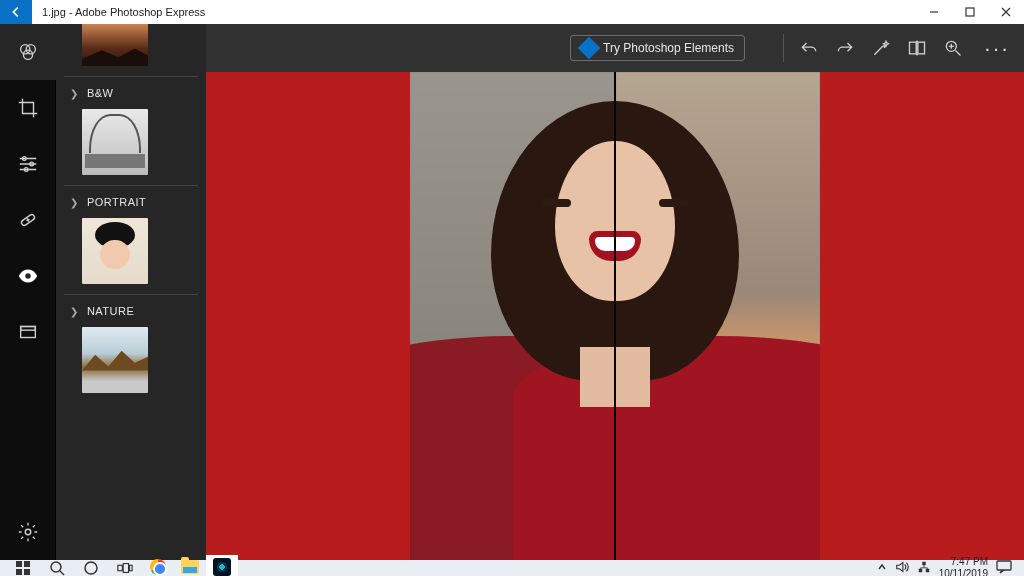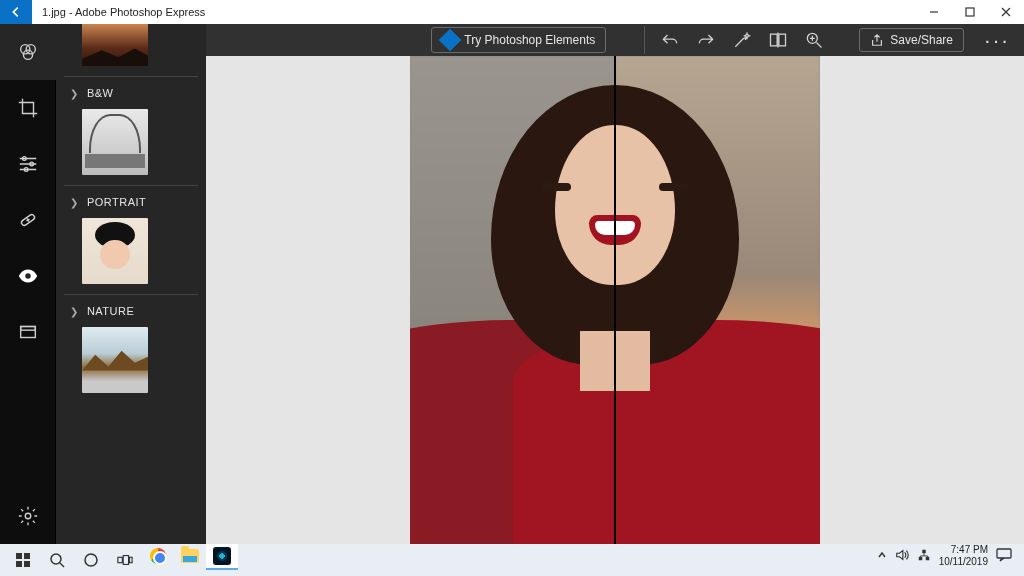--- a/index.html
+++ b/index.html
@@ -23,21 +23,21 @@
   .lefttools .spacer { flex:1; }
   
   .sidepanel { width:150px; background:#262626; display:flex; flex-direction:column; padding:0 8px; overflow:hidden;}
   .sidepanel .cat { margin-top:10px; }
   .sidepanel .cat .divider { height:1px; background:#444; margin-bottom:10px; }
   .sidepanel .cat .hdr { display:flex; align-items:center; color:#e5e5e5; font-size:11px; letter-spacing:0.5px; margin-left:6px; margin-bottom:10px; }
   .sidepanel .cat .hdr .chev { margin-right:8px; font-size:10px; color:#aaa; }
   .sidepanel .thumb { width:66px; height:66px; margin-left:18px; background:#555; border-radius:1px; position:relative; overflow:hidden; }
   .sidepanel .firstthumb { width:66px; height:44px; margin-left:18px; margin-top:-2px; }
   
-  .canvas-wrap { flex:1; background:#e5e5e5; display:flex; flex-direction:column; min-width:0;}
+  .canvas-wrap { flex:1; background:#b91c1c; display:flex; flex-direction:column; min-width:0;}
   .toptoolbar { height:56px; display:flex; align-items:center; justify-content:flex-end; padding:0 14px; gap:14px; background:#313131;}
   .toptoolbar .trybtn { display:flex; align-items:center; gap:6px; border:1px solid #6c6c6c; border-radius:3px; padding:4px 10px; color:#e5e5e5; font-size:12px; margin-right:24px;}
   .toptoolbar .trybtn .diamond { width:16px; height:16px; background:#0972c7; transform:rotate(45deg); display:inline-block;}
   .toptoolbar .sep { width:1px; height:28px; background:#555; }
   .toptoolbar .ticon { width:22px; height:22px; display:flex; align-items:center; justify-content:center; }
   .toptoolbar .ticon svg { width:20px; height:20px; stroke:#cfcfcf; fill:none; stroke-width:1.6;}
   .toptoolbar .savebtn { display:flex; align-items:center; gap:6px; border:1px solid #6c6c6c; border-radius:3px; padding:4px 10px; color:#e5e5e5; font-size:12px; margin-left:20px;}
   .toptoolbar .more { color:#e5e5e5; font-size:20px; letter-spacing:2px; margin-left:6px;}
   .canvas { flex:1; display:flex; align-items:flex-start; justify-content:center; }
   .image { width:410px; height:488px; background:#888; position:relative; overflow:hidden;}
@@ -65,21 +65,21 @@
   .thumb.bw { background:linear-gradient(180deg,#e9e9e9 0%,#cfcfcf 60%,#bbb 100%);}
   .thumb.bw::before{content:"";position:absolute;left:10%;right:10%;top:8%;height:56%;border:2px solid #555;border-bottom:none;border-radius:40% 40% 0 0/90% 90% 0 0;}
   .thumb.bw::after{content:"";position:absolute;left:4%;right:4%;bottom:10%;height:22%;background:#777;}
   .thumb.portrait{background:linear-gradient(180deg,#efe6d9,#e6dbcb);}
   .thumb.portrait::before{content:"";position:absolute;left:20%;top:6%;width:60%;height:40%;background:#111;border-radius:50%;}
   .thumb.portrait::after{content:"";position:absolute;left:28%;top:34%;width:44%;height:44%;background:#f1c9ae;border-radius:50%;}
   .thumb.portrait .lips{position:absolute;left:42%;top:58%;width:16%;height:8%;background:#c21a2a;border-radius:6px;}
   .thumb.nature{background:linear-gradient(180deg,#dfeaf0 0%,#b9cdd6 40%,#8a6a3a 62%,#c9c9c9 82%);}
   .thumb.nature::after{content:"";position:absolute;left:0;right:0;top:36%;height:30%;background:#6d4a1f;clip-path:polygon(0 100%,20% 20%,40% 80%,60% 0,80% 60%,100% 30%,100% 100%);}  
   
-  .taskbar { height:32px; background:#e9eef4; display:flex; align-items:flex-start; padding:0 6px; font-size:11px; color:#222; }
+  .taskbar { height:16px; background:#e9eef4; display:flex; align-items:center; padding:0 6px; font-size:11px; color:#222; }
   .taskbar .tbtn { width:34px; height:32px; display:flex; align-items:center; justify-content:center; }
   .taskbar .tbtn svg { width:16px; height:16px; }
   .taskbar .app { width:32px; height:26px; display:flex; align-items:center; justify-content:center; border-bottom:2px solid transparent;}
   .taskbar .app.active { background:#fff; border-bottom-color:#60a8e8;}
   .taskbar .spacer { flex:1; }
   .taskbar .tray { display:flex; align-items:center; gap:8px; padding-right:6px;}
   .taskbar .clock { text-align:right; line-height:12px; font-size:10px;}
   .chrome-ico{width:16px;height:16px;border-radius:50%;background:conic-gradient(#ea4335 0 120deg,#34a853 120deg 240deg,#fbbc05 240deg 360deg);position:relative;}
   .chrome-ico::after{content:"";position:absolute;left:3px;top:3px;width:10px;height:10px;border-radius:50%;background:#4285f4;border:2px solid #fff;}
   .folder-ico{width:18px;height:14px;background:#ffd35a;border-radius:2px;position:relative;}
@@ -229,26 +229,20 @@
               <rect x="13" y="5" width="8" height="14"></rect>
               <path d="M12 3 V21"></path>
             </svg>
           </div>
         <div class="ticon">
             <svg viewBox="0 0 24 24">
               <circle cx="10" cy="10" r="6"></circle>
               <path d="M15 15 L21 21 M7 10 H13 M10 7 V13"></path>
             </svg>
           </div>
-        <div class="savebtn">
-          <svg viewBox="0 0 16 16" width="14" height="14" style="stroke:#cfcfcf;fill:none;stroke-width:1.4">
-              <path d="M3 8 V14 H13 V8 M8 2 V10 M8 2 L11 5 M8 2 L5 5"></path>
-            </svg>
-          <span>Save/Share</span>
-        </div>
         <div class="more">···</div>
       </div>
 
       <div class="canvas">
         <div class="image">
           <div class="half left">
               <div class="bg"></div>
               <div class="sweater"></div>
             </div>
           <div class="half right">

